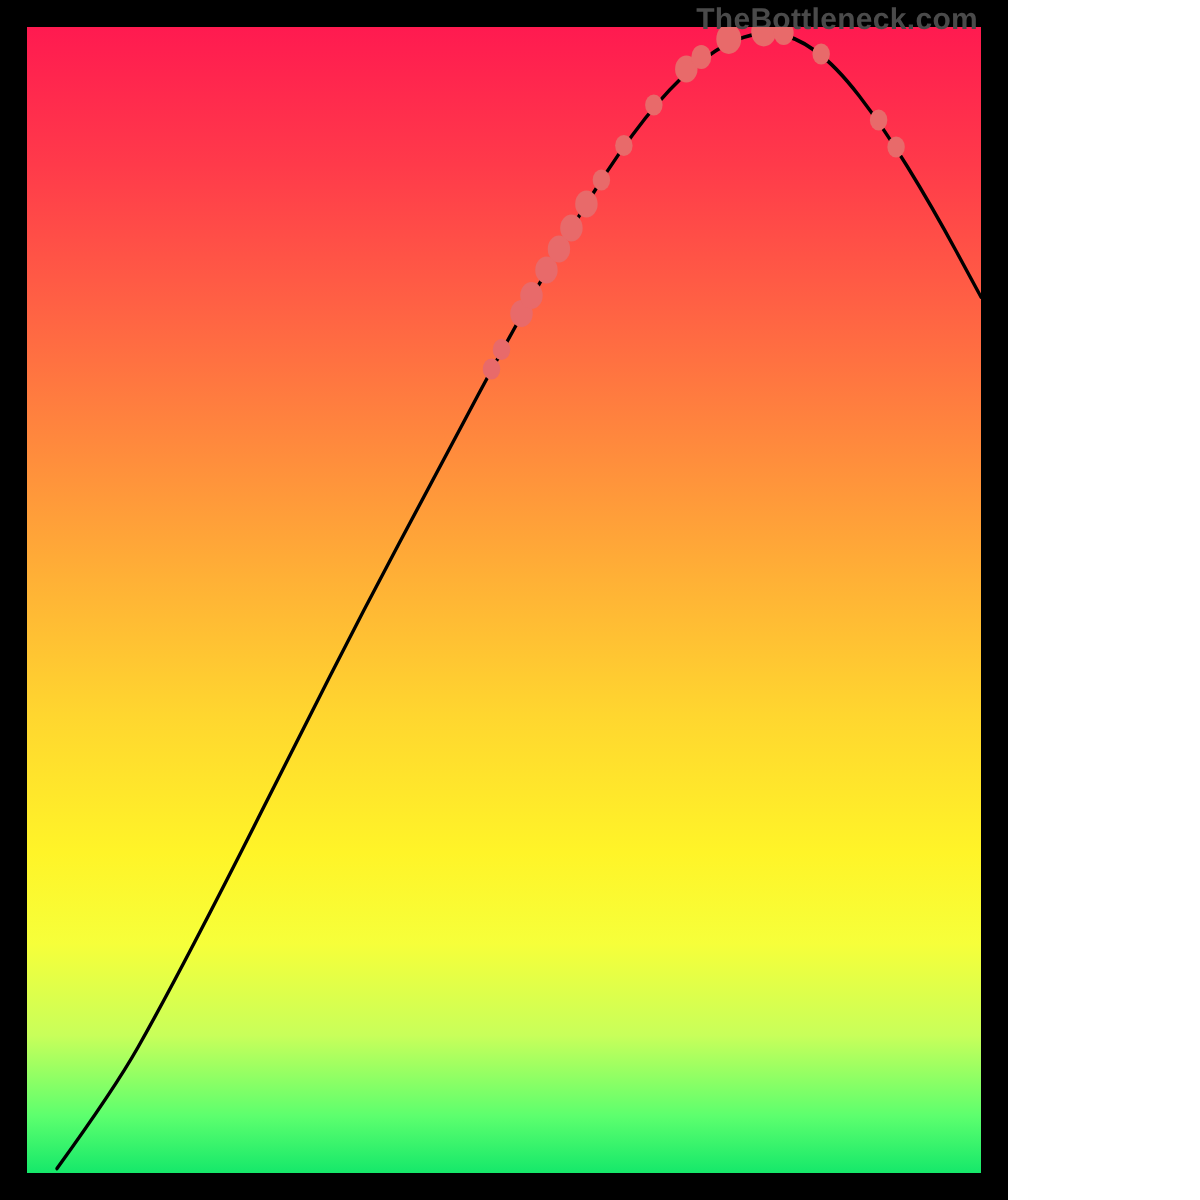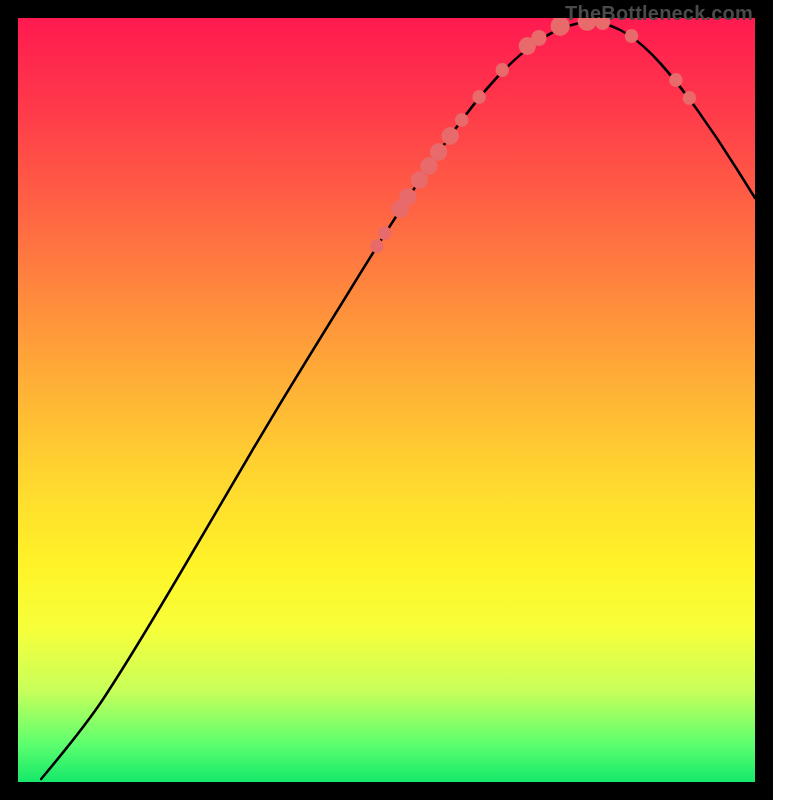--- a/index.html
+++ b/index.html
@@ -6,21 +6,21 @@
     margin: 0;
     padding: 0;
     width: 800px;
     height: 800px;
     overflow: hidden;
     background: #ffffff;
     font-family: Arial, Helvetica, sans-serif;
   }
   .frame {
     box-sizing: border-box;
-    width: 773px;
+    width: 672px;
     height: 800px;
     border: 18px solid #000000;
     position: relative;
     background: linear-gradient(to bottom,
       #ff1a50 0%,
       #ff3a4a 12%,
       #ff6044 24%,
       #ff883d 36%,
       #ffb036 48%,
       #ffd62f 60%,

